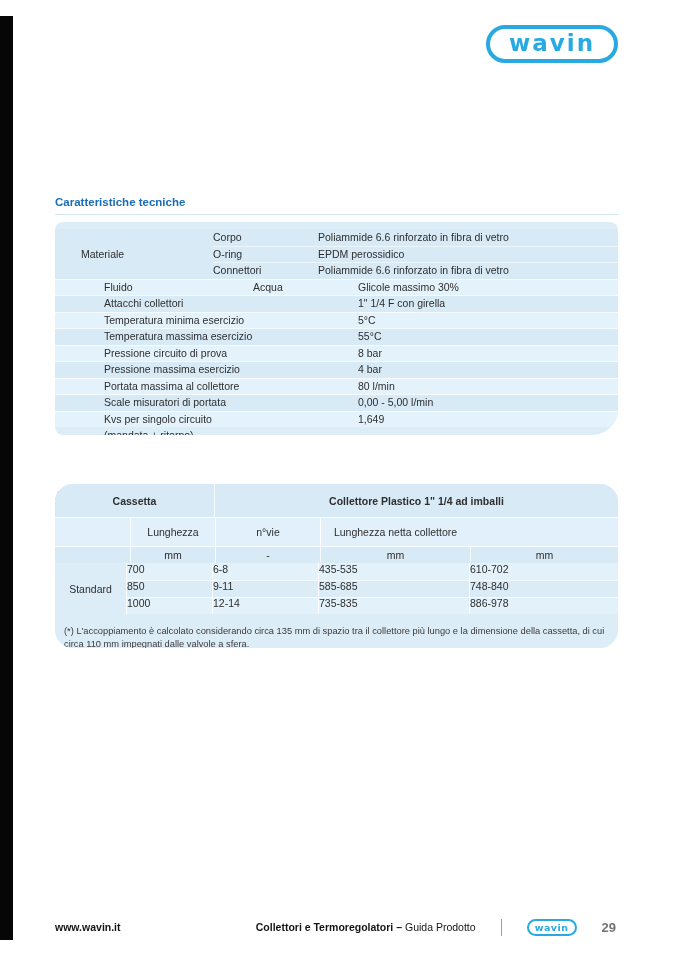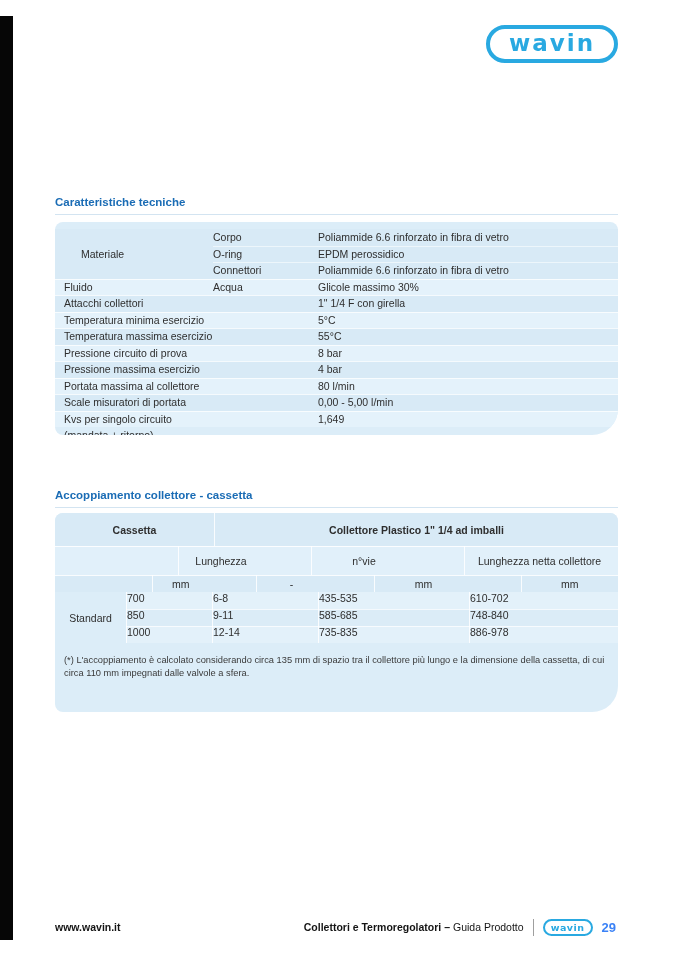--- a/index.html
+++ b/index.html
@@ -38,33 +38,33 @@
   
   #tech-table { top:222px; height:213px; padding-top:7px; }
   .t1-row { display:flex; height:16.5px; line-height:16.5px;
             box-shadow: inset 0 1px 0 rgba(255,255,255,0.75); }
   .t1-group { display:flex; box-shadow: inset 0 1px 0 rgba(255,255,255,0); }
   .t1-group .glabel { width:158px; padding-left:26px; box-sizing:border-box;
                       display:flex; align-items:center; }
   .t1-group .glines { flex:1; }
   .t1-group .gline { display:flex; height:16.5px; line-height:16.5px; }
   .t1-group .gline + .gline { box-shadow: inset 0 1px 0 rgba(255,255,255,0.55); }
-  .t1-label { width:158px; padding-left:9px; box-sizing:border-box; }
+  .t1-label { width:158px; padding-left:9px; box-sizing:border-box;margin-left:40px; }
   .t1-mid   { width:105px; }
   .t1-val   { flex:1; }
   .gline .t1-mid { width:105px; }
   .sA { background:#d8eaf6; }
   .sB { background:#e4f2fb; }
   
-  #coupling-table { top:513px; height:199px; }
+  #coupling-table { top:484px; height:164px;border-radius:18px; }
   .t2-ghead { display:flex; height:33px; background:#d8eaf6; }
   .t2-ghead .g1 { width:160px; box-sizing:border-box; border-right:1px solid rgba(255,255,255,0.85);
                   display:flex; align-items:center; justify-content:center; font-weight:bold; }
   .t2-ghead .g2 { flex:1; display:flex; align-items:center; justify-content:center; font-weight:bold; }
-  .t2-cells { display:flex; box-shadow: inset 0 1px 0 rgba(255,255,255,0.85); gap: 48px; }
+  .t2-cells { display:flex; box-shadow: inset 0 1px 0 rgba(255,255,255,0.85); }
   .t2-subhead { height:29px; background:#e1f0fa; }
   .t2-units   { height:17px; background:#d8eaf6; }
   .t2-cells .c { box-sizing:border-box; display:flex; align-items:center; justify-content:center;
                  text-align:center; }
   .t2-cells .c + .c { border-left:1px solid rgba(255,255,255,0.85); }
   .c1 { width:75px; } .c2 { width:85px; } .c3 { width:105px; }
   .c4 { width:150px; } .c5 { width:148px; }
   .t2-body { display:flex; box-shadow: inset 0 1px 0 rgba(255,255,255,0.85); }
   .t2-standard { width:75px; box-sizing:border-box; display:flex; align-items:center;
                  justify-content:center; background:#dcedf8; }
@@ -76,33 +76,33 @@
   .t2-row:nth-child(even) { background:#dbecf7; }
   .t2-footnote {
     padding:11px 12px 0 9px; font-size:9.3px; line-height:1.4; color:#3a3a3a;
   }
   
   .footer-left {
     position:absolute; left:55px; top:921px; font-size:10.5px; font-weight:bold; color:#141414;
   }
   .footer-right {
     position:absolute; right:62px; top:917px; height:20px;
-    display:flex; align-items:center; gap:9px;
+    display:flex; align-items:center; gap:25px;
   }
   .doc-title { font-size:10.5px; color:#141414; white-space:nowrap; }
   .doc-title .bold { font-weight:bold; }
   .doc-title .reg  { font-weight:normal; margin-left:3px; }
   .footer-sep { width:1px; height:17px; background:#9f9f9f; }
   .mini-pill {
     border:2px solid #29a9e1; border-radius:9px; padding:0 6px; height:13px;
     display:flex; align-items:center; background:#fff;
   }
   .mini-pill span { color:#29a9e1; font-weight:bold; font-size:9.5px; letter-spacing:0.5px;
                     font-family:"DejaVu Sans", sans-serif; transform:translateY(-0.5px); }
-  .page-num { font-size:13px; font-weight:bold; color:#3b82f6; }
+  .page-num { font-size:13px; font-weight:bold; color:#737373; }
 </style>
 </head>
 <body>
 
 <div class="scan-edge"></div>
 
 <div class="logo-pill">
   <span class="logo-text">wavin</span>
 </div>
 

